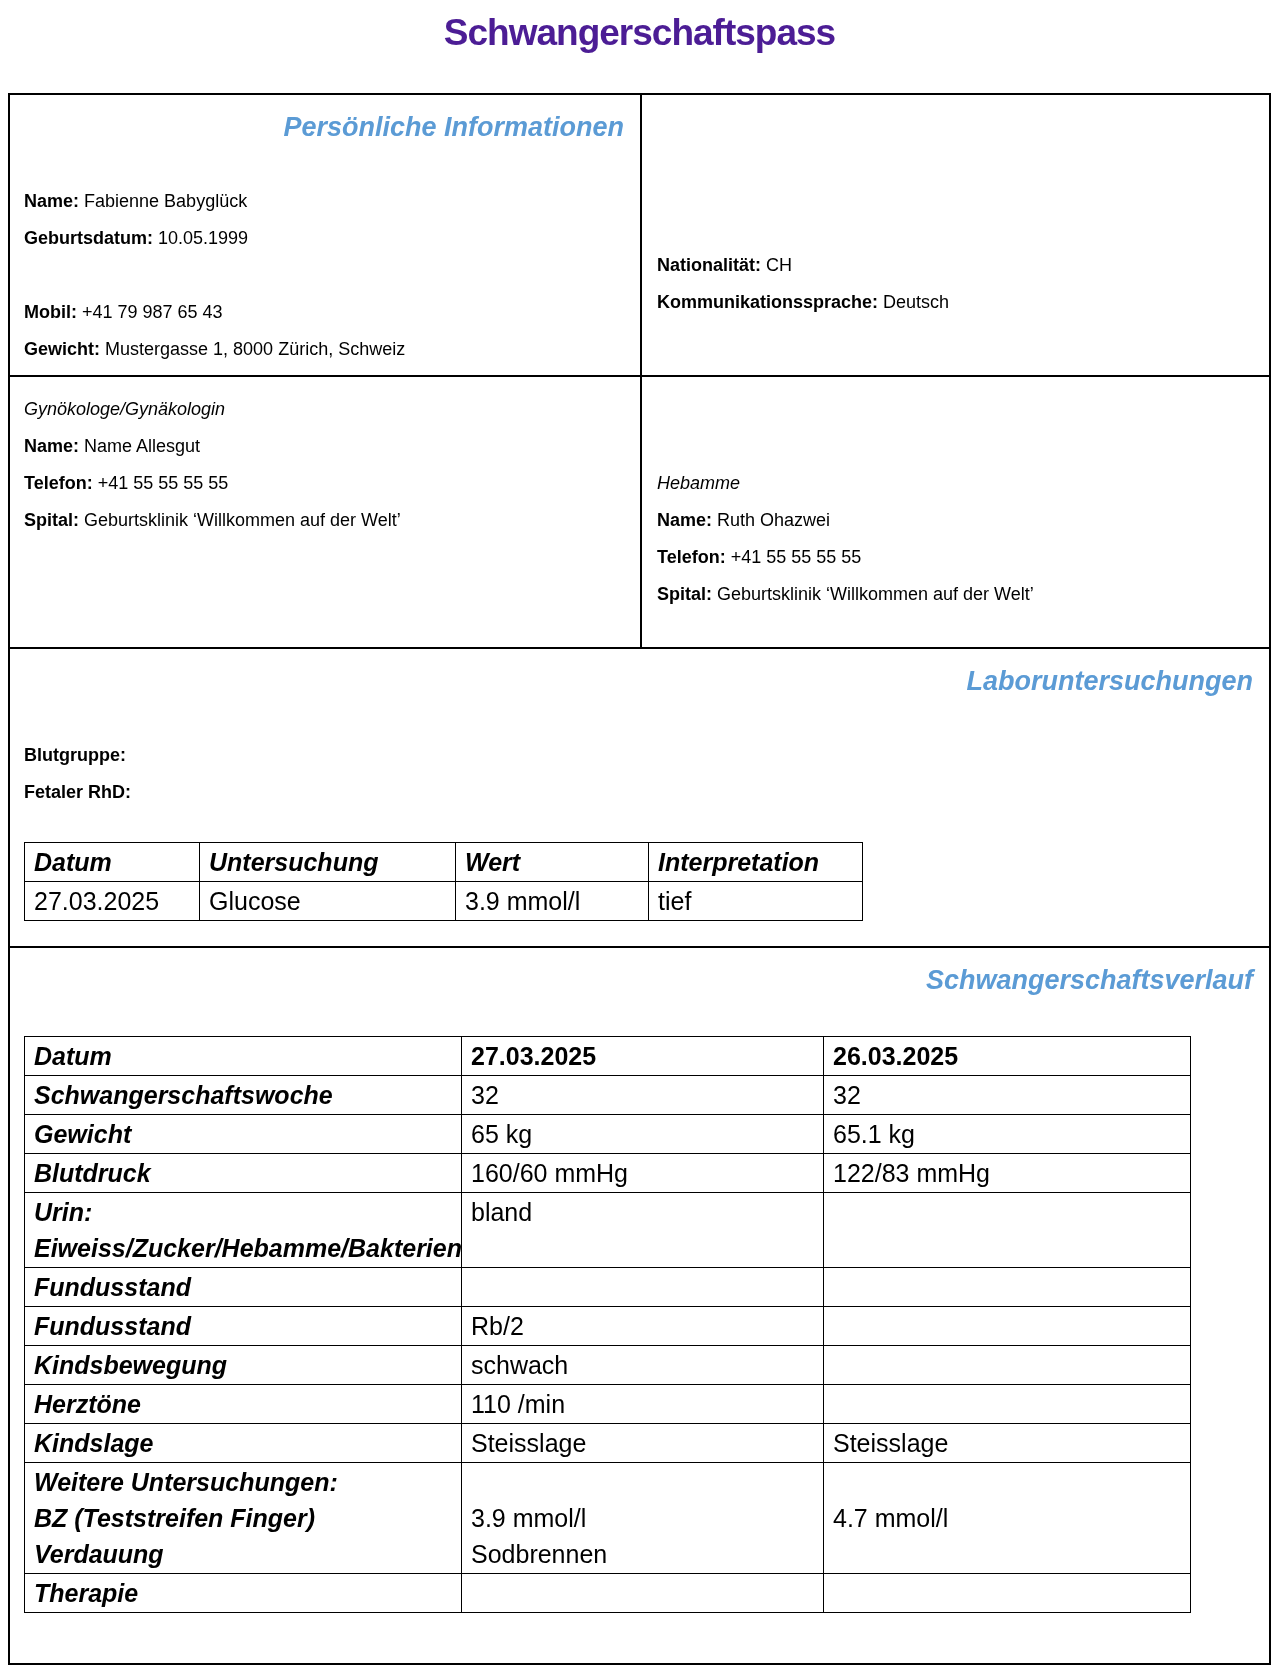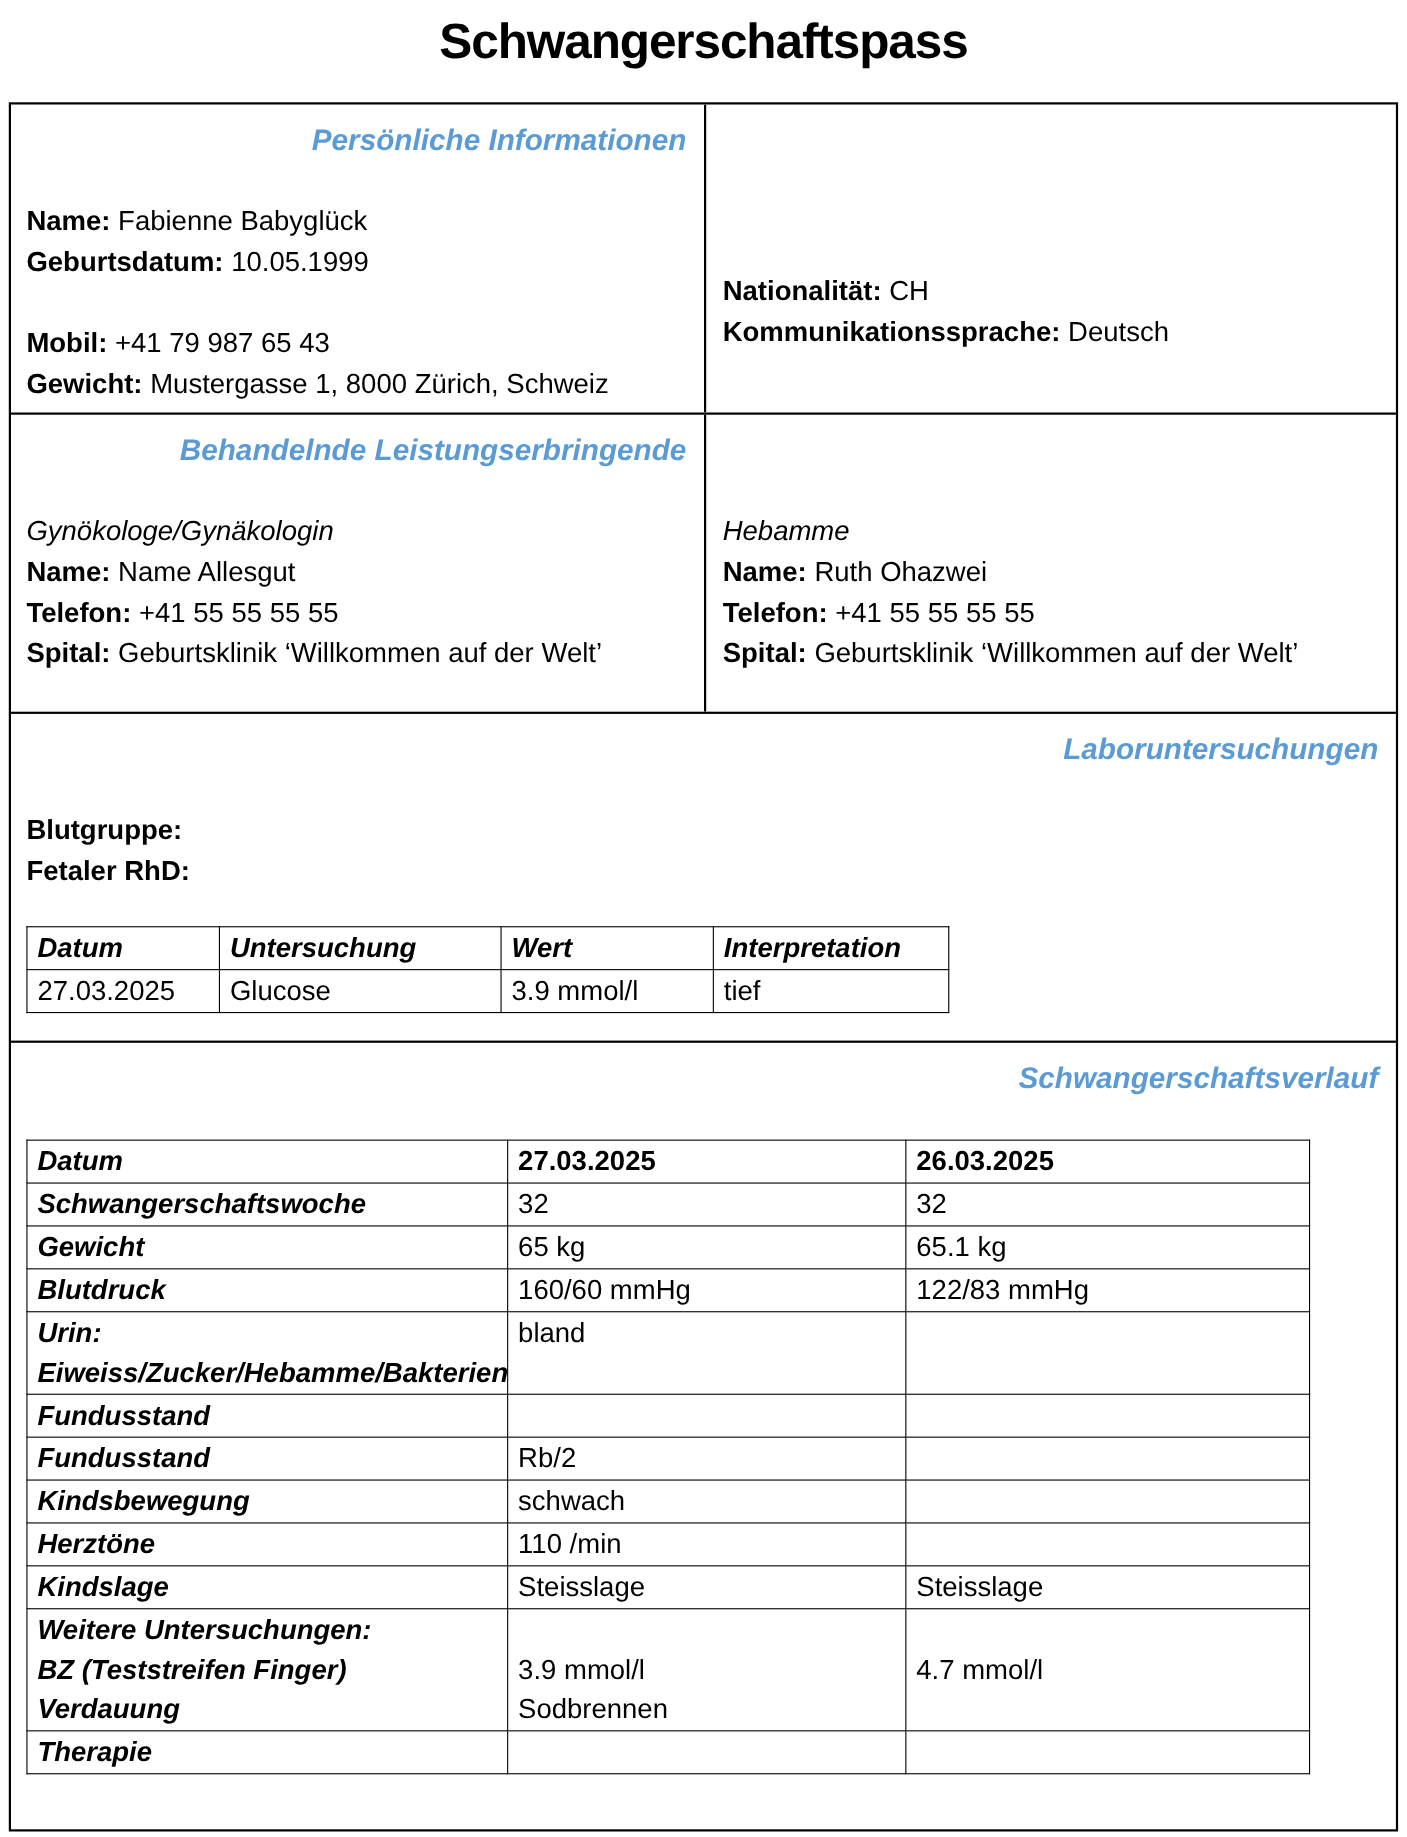--- a/index.html
+++ b/index.html
@@ -7,22 +7,22 @@
   body {
     width:1279px; height:1670px;
     font-family:"Liberation Sans", sans-serif;
     color:#000;
   }
   .page { position:relative; width:1279px; height:1670px; overflow:hidden; }
 
   .doc-title {
     position:absolute; top:12px; left:0; width:100%;
     text-align:center;
-    font-size:45px; font-weight:bold;
-    color:#000000;
+    font-size:37px; font-weight:bold;
+    color:#4c1d95;
     letter-spacing:-1px;
   }
 
   .doc-box {
     position:absolute; top:93px; left:8px;
     width:1263px; height:1572px;
     border:2.5px solid #000;
     display:grid;
     grid-template-rows:280px 272px 299px 1fr;
   }
@@ -34,21 +34,21 @@
 
   .pad { padding:14px 16px 0 14px; }
 
   .sec-h {
     color:#5B9BD5; font-weight:bold; font-style:italic;
     font-size:27px; line-height:37px;
     margin-bottom:37px;
     white-space:nowrap;
     text-align:right;
   }
-  .ln { font-size:25px; line-height:37px; white-space:nowrap; }
+  .ln { font-size:18px; line-height:37px; white-space:nowrap; }
   .ln b { font-weight:bold; }
   .gap { height:37px; }
   .role { font-weight:normal; font-style:italic; }
 
   
   .nat-cell { padding:152px 16px 0 15px; }
   
   .heb-cell { padding:88px 16px 0 15px; }
 
   table { border-collapse:collapse; table-layout:fixed; }
@@ -108,21 +108,20 @@
         </div>
         <div class="ln">
           <b>Kommunikationssprache:</b>
           <span>Deutsch</span>
         </div>
       </div>
     </div>
 
     <div class="sec two-col">
       <div class="col-l pad">
-        <div class="sec-h">Behandelnde Leistungserbringende</div>
         <div class="ln role">Gynökologe/Gynäkologin</div>
         <div class="ln">
           <b>Name:</b>
           <span>Name Allesgut</span>
         </div>
         <div class="ln">
           <b>Telefon:</b>
           <span>+41 55 55 55 55</span>
         </div>
         <div class="ln">

